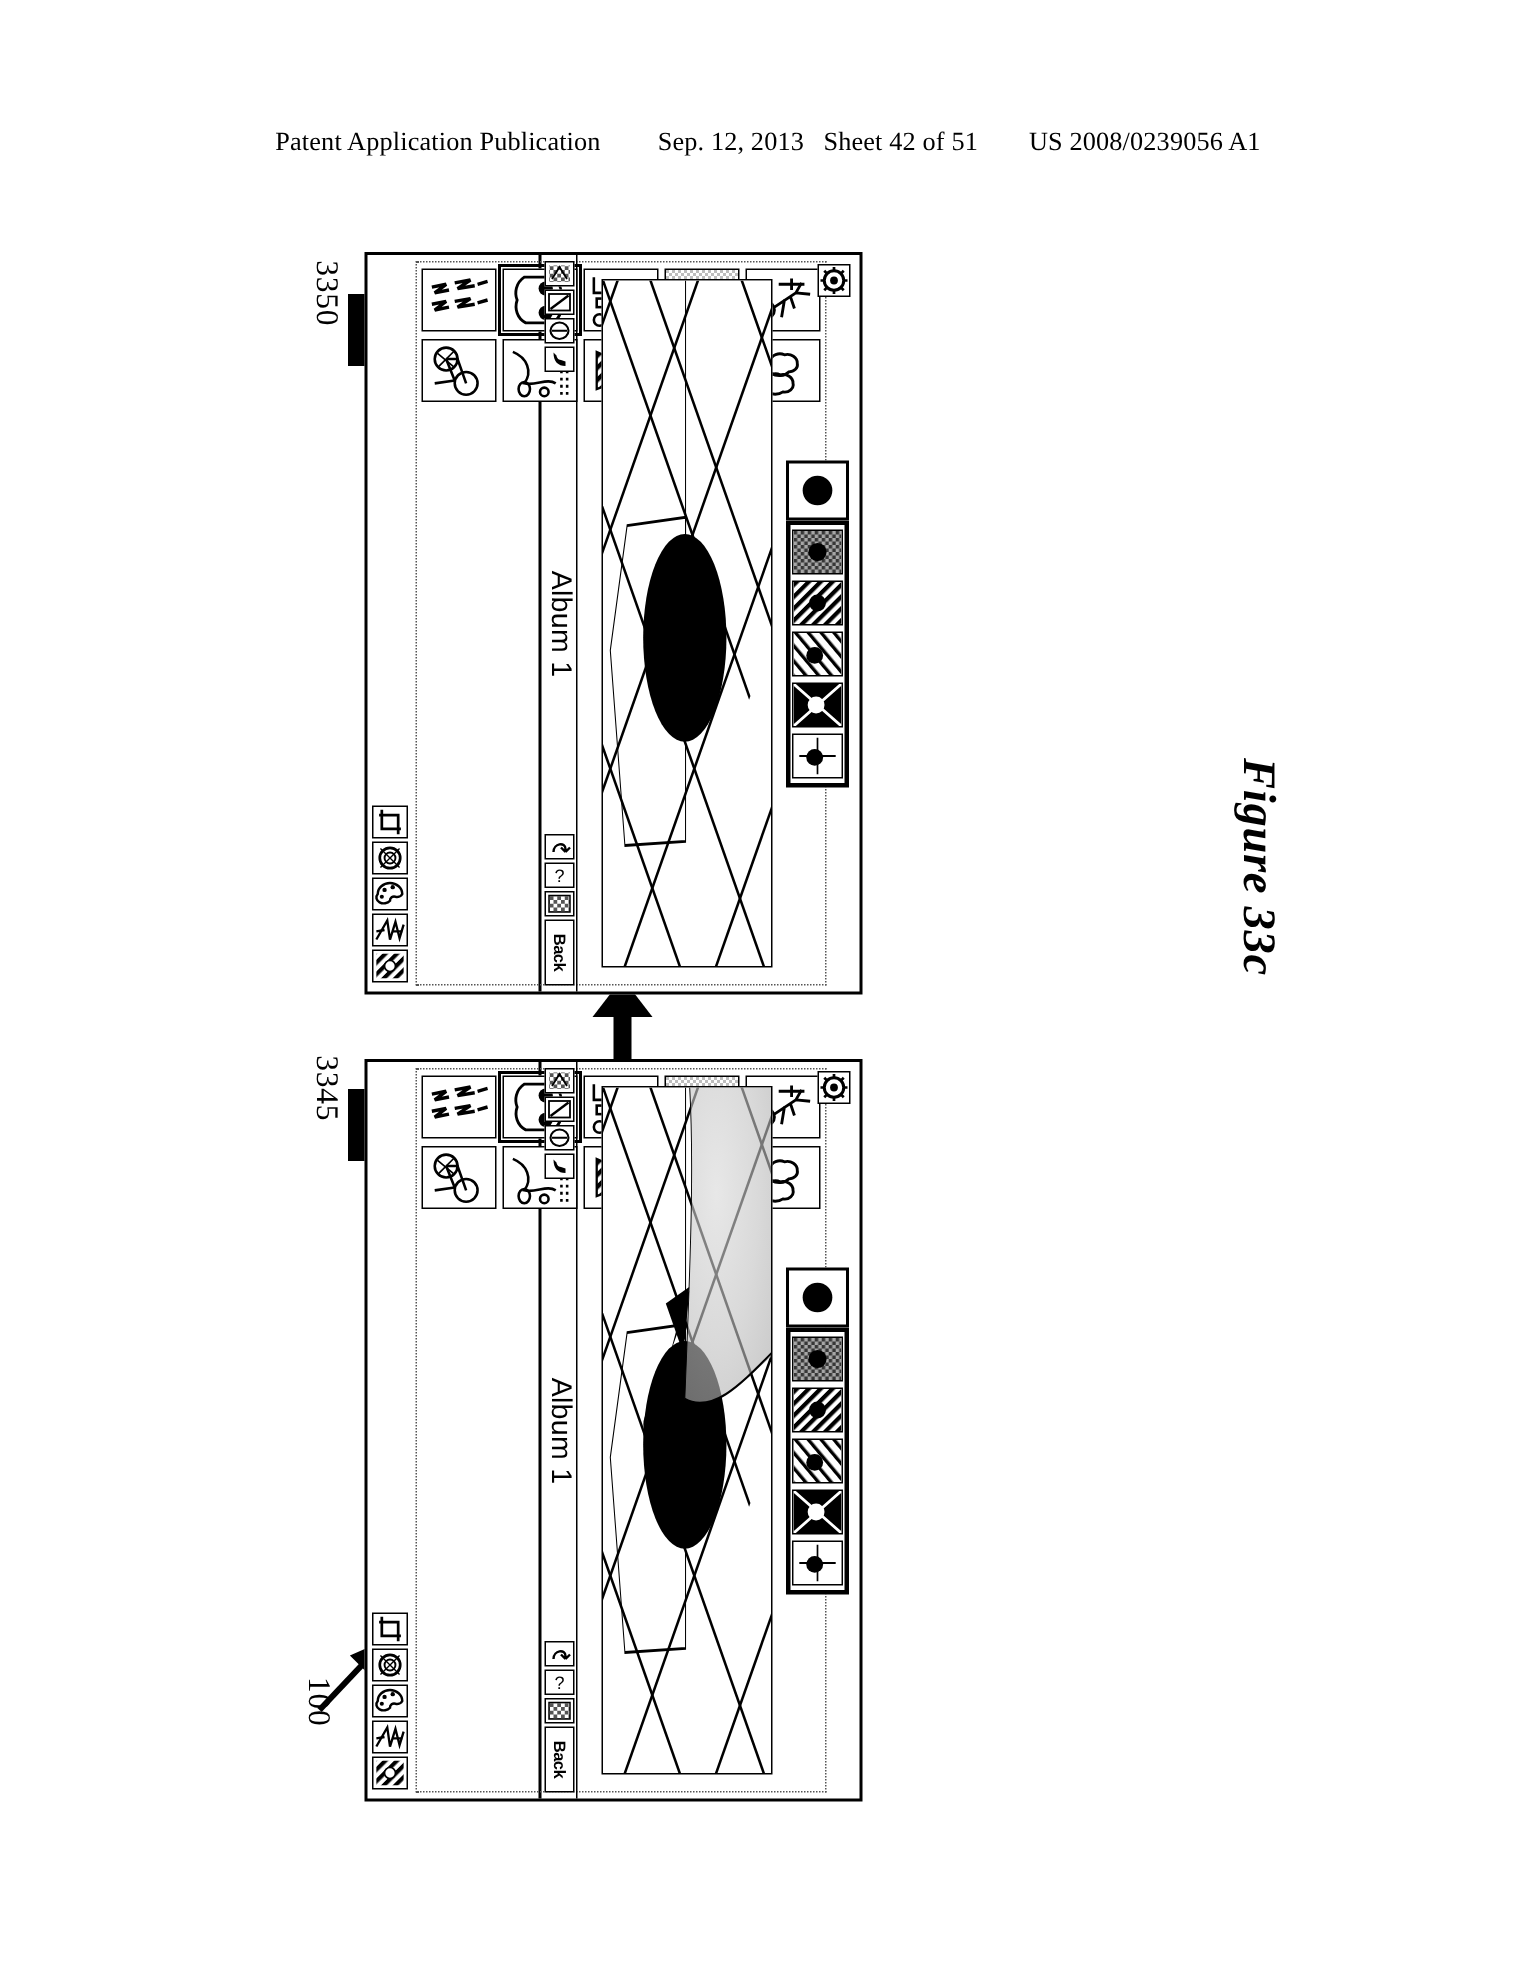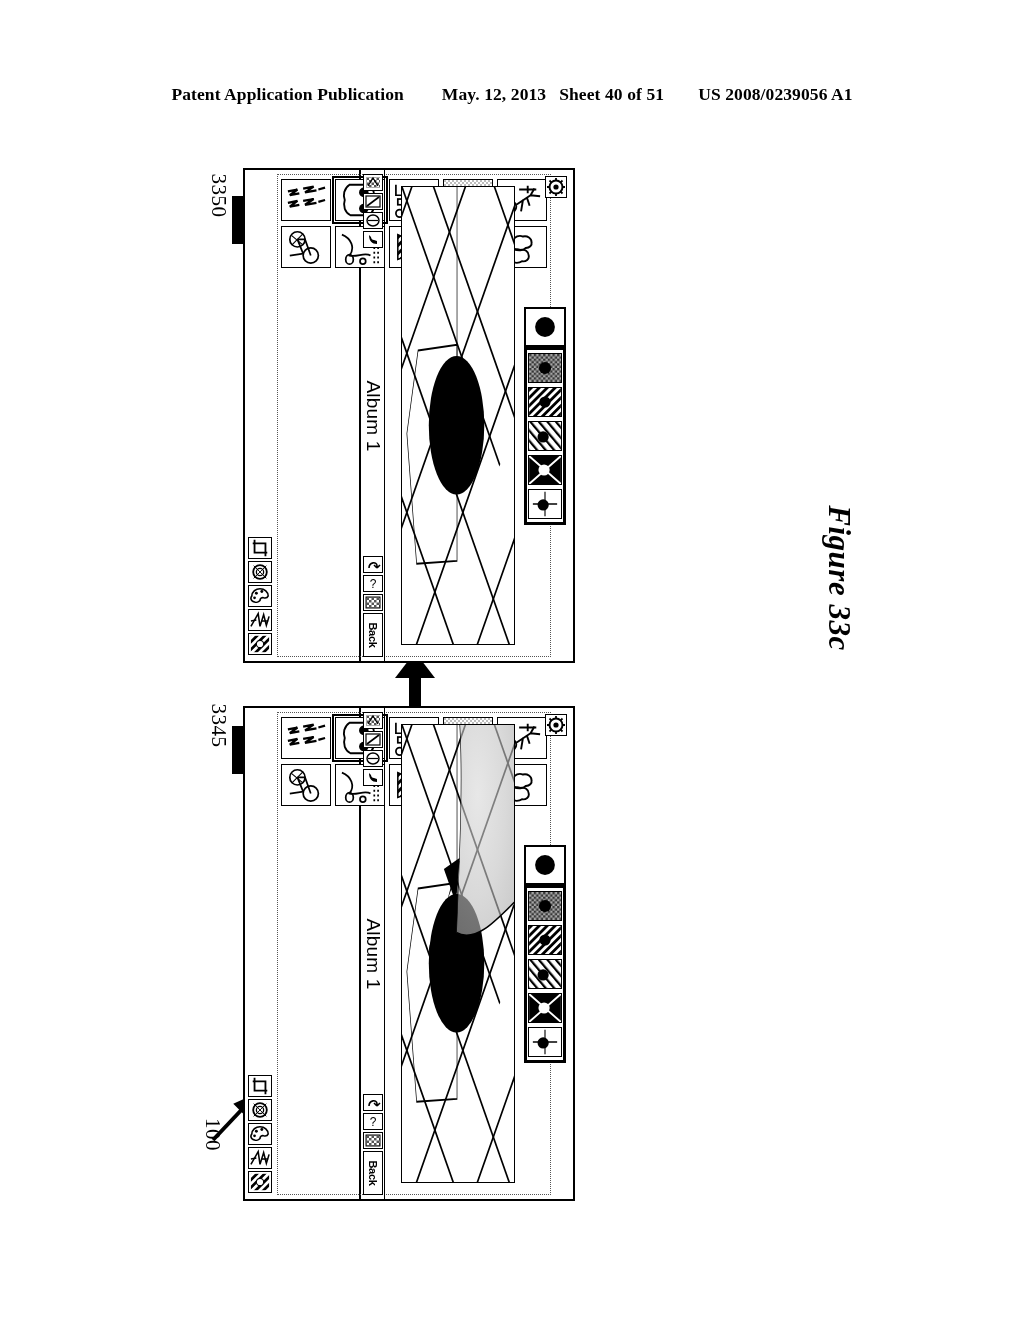--- a/index.html
+++ b/index.html
@@ -6,21 +6,21 @@
   body{
     width:1024px;height:1320px;position:relative;overflow:hidden;
     font-family:"Liberation Serif", serif;color:#000;
   }
 
   
   #pub-header{
     position:absolute;left:0;top:84px;width:1024px;
     display:flex;justify-content:center;align-items:baseline;
     font-family:"Liberation Serif", serif;
-    font-weight:bold;font-size:17.5px;letter-spacing:.1px;
+    font-weight:normal;font-size:17.5px;letter-spacing:.1px;
     white-space:nowrap;
   }
   #pub-header .seg{display:inline-block;}
   .gap-lg{width:38px;display:inline-block;}
   .gap-sm{width:13px;display:inline-block;}
   .gap-md{width:34px;display:inline-block;}
 
   
   #fig-caption{
     position:absolute;left:719px;top:560px;
@@ -160,23 +160,23 @@
   
   #flow-arrow{position:absolute;left:384px;top:652px;width:62px;height:62px;}
   #ref100-arrow{position:absolute;left:207px;top:1094px;width:52px;height:52px;}
 </style>
 </head>
 <body>
 
 <div id="pub-header">
   <span class="seg">Patent Application Publication</span>
   <span class="gap-lg"></span>
-  <span class="seg">May. 12, 2013</span>
+  <span class="seg">Sep. 12, 2013</span>
   <span class="gap-sm"></span>
-  <span class="seg">Sheet 40 of 51</span>
+  <span class="seg">Sheet 42 of 51</span>
   <span class="gap-md"></span>
   <span class="seg">US 2008/0239056 A1</span>
 </div>
 
 <div id="fig-caption">Figure 33c</div>
 
 <div class="ref-num" style="left:196px;top:183px;">3350</div>
 <svg class="lead-line" style="left:232px;top:196px;width:36px;height:48px;" viewBox="0 0 36 48">
   <line x1="2" y1="2" x2="30" y2="44" stroke="#000" stroke-width="2"></line>
 </svg>

